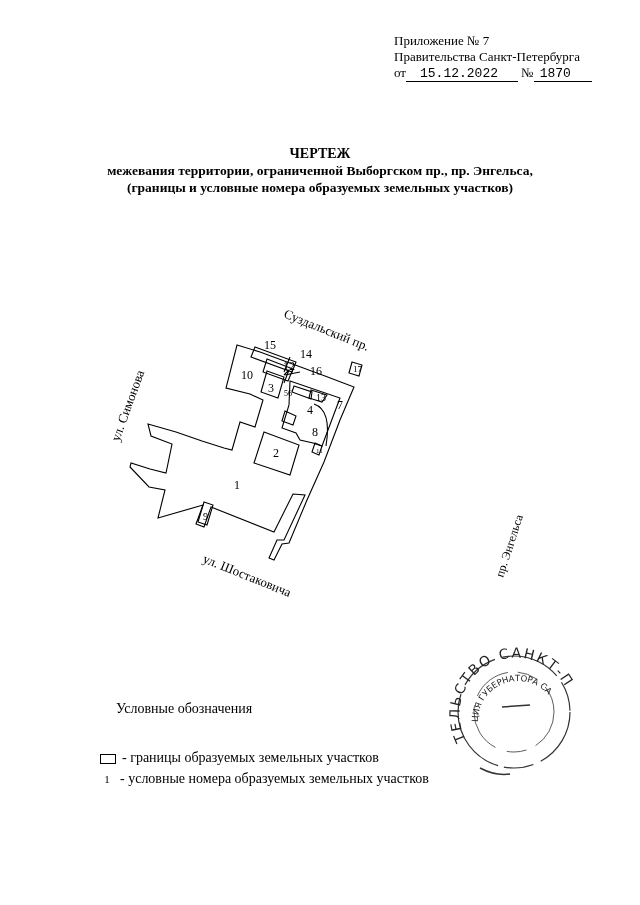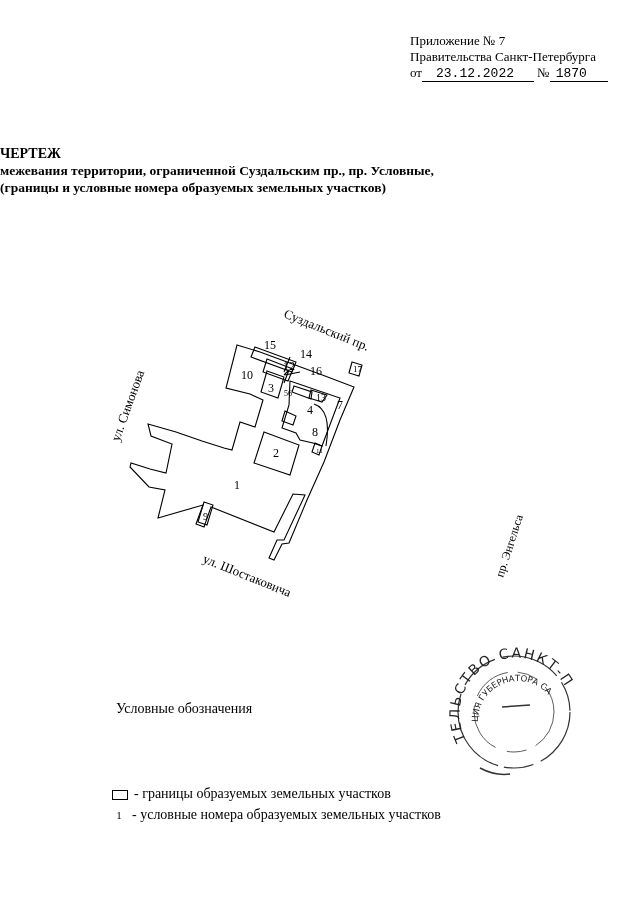--- a/index.html
+++ b/index.html
@@ -1,47 +1,47 @@
 <!DOCTYPE html>
 <html><head>
 <meta charset="utf-8">
 <style>
   html, body { margin:0; padding:0; background:#ffffff; }
   body { width:640px; height:905px; position:relative; overflow:hidden;
          font-family:"Liberation Serif", "DejaVu Serif", serif; color:#000; }
-  .appendix { position:absolute; left:410px; top:33px; font-size:13px; line-height:16px; }
+  .appendix { position:absolute; left:394px; top:33px; font-size:13px; line-height:16px; }
   .appendix .line { white-space:nowrap; }
   .appendix .u { display:inline-block; border-bottom:1px solid #000; font-family:"Liberation Mono","DejaVu Sans Mono", monospace; font-size:13px; line-height:14px; }
   .appendix .date { width:112px; padding-left:14px; box-sizing:border-box; }
   .appendix .num { width:58px; padding-left:6px; box-sizing:border-box; }
-  .title { position:absolute; left:0; width:640px; top:145px; font-weight:bold; font-size:13.5px; line-height:17px; }
+  .title { position:absolute; left:0; width:640px; top:145px; text-align:center; font-weight:bold; font-size:13.5px; line-height:17px; }
   .title .t1 { font-size:14px; }
   .drawing { position:absolute; left:0; top:0; }
   .legend-title { position:absolute; left:116px; top:701px; font-size:14px; }
-  .legend-row { position:absolute; left:112px; font-size:14px; white-space:nowrap;margin-top:36px; }
+  .legend-row { position:absolute; left:100px; font-size:14px; white-space:nowrap; }
   .legend-row.r1 { top:750px; }
   .legend-row.r2 { top:771px; }
   .legend-box { display:inline-block; width:14px; height:8px; border:1px solid #000; margin-right:6px; vertical-align:middle; }
   .legend-num { display:inline-block; width:14px; font-size:11px; text-align:center; margin-right:6px; }
 </style>
 </head>
 <body>
 
 <div class="appendix">
   <div class="line">Приложение № 7</div>
   <div class="line">Правительства Санкт-Петербурга</div>
   <div class="line">
-    <span>от</span><span class="u date">23.12.2022</span>
+    <span>от</span><span class="u date">15.12.2022</span>
     <span>№</span><span class="u num">1870</span>
   </div>
 </div>
 
 <div class="title">
   <div class="t1">ЧЕРТЕЖ</div>
-  <div>межевания территории, ограниченной  Суздальским пр., пр. Условные,</div>
+  <div>межевания территории, ограниченной  Выборгском пр., пр. Энгельса,</div>
   <div>(границы и условные номера образуемых земельных участков)</div>
 </div>
 
 <svg class="drawing" width="640" height="905" viewBox="0 0 640 905" font-family="Liberation Serif, DejaVu Serif, serif" fill="none" stroke="#000" stroke-width="1.1">
 
   <text x="283" y="317" font-size="13" fill="#000" stroke="none" transform="rotate(22 283 317)">Суздальский пр.</text>
   <text x="119" y="442" font-size="13" fill="#000" stroke="none" transform="rotate(-70 119 442)">ул. Симонова</text>
   <text x="202" y="562" font-size="13" fill="#000" stroke="none" transform="rotate(22 202 562)">ул. Шостаковича</text>
   <text x="503" y="578" font-size="12" fill="#000" stroke="none" transform="rotate(-72 503 578)">пр. Энгельса</text>
 

